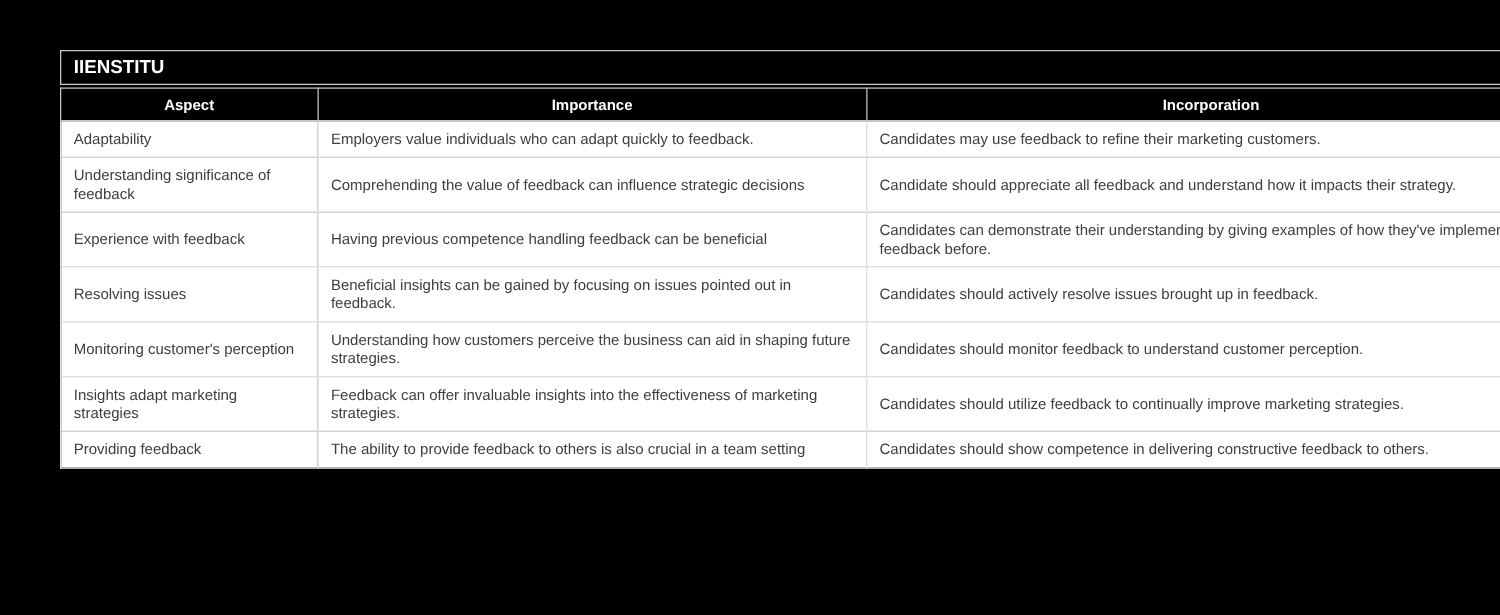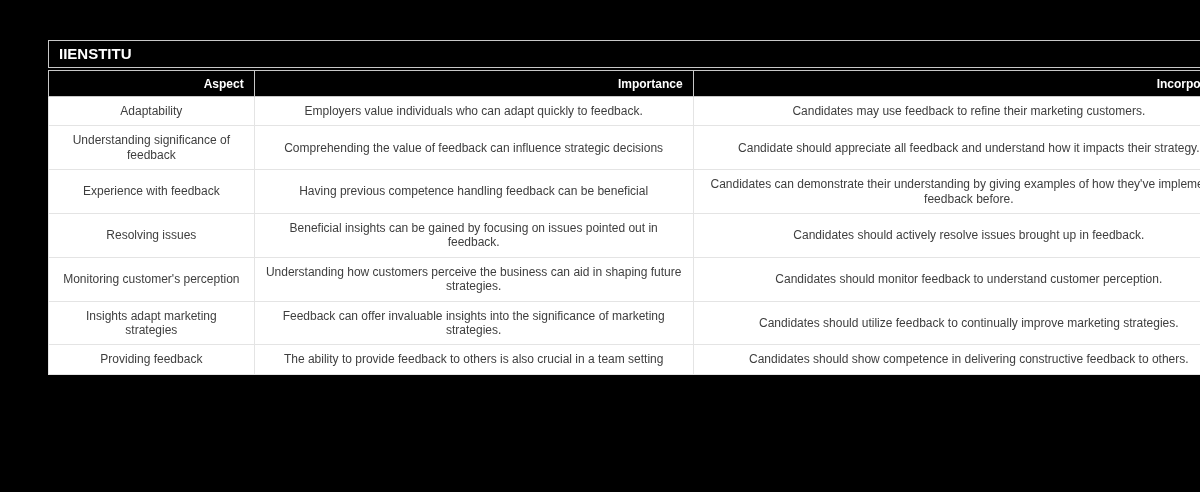--- a/index.html
+++ b/index.html
@@ -32,33 +32,32 @@
     table-layout:fixed;
   }
   col.c-aspect{width:17.2%;}
   col.c-importance{width:36.7%;}
   col.c-incorporation{width:46.1%;}
   th{
     background:var(--header-bg);
     color:var(--header-text);
     border:1px solid var(--header-border);
     font-size:12px; font-weight:700;
-    text-align:right;
+    text-align:center;
     padding:5px 10px;
     height:26px;
   }
   td{
     background:var(--body-bg);
     color:var(--body-text);
     border:1px solid var(--body-border);
     font-size:12px;
     line-height:1.2;
     padding:7px 10px;
     vertical-align:middle;
-    text-align:center;
   }
 </style>
 </head>
 <body>
 
 <div class="table-wrap">
   <div class="title-bar">IIENSTITU</div>
 
   <table>
     <colgroup>
@@ -94,21 +93,21 @@
     <td>Beneficial insights can be gained by focusing on issues pointed out in feedback.</td>
     <td>Candidates should actively resolve issues brought up in feedback.</td>
   </tr>
         <tr>
     <td>Monitoring customer's perception</td>
     <td>Understanding how customers perceive the business can aid in shaping future strategies.</td>
     <td>Candidates should monitor feedback to understand customer perception.</td>
   </tr>
         <tr>
     <td>Insights adapt marketing strategies</td>
-    <td>Feedback can offer invaluable insights into the significance of marketing strategies.</td>
+    <td>Feedback can offer invaluable insights into the effectiveness of marketing strategies.</td>
     <td>Candidates should utilize feedback to continually improve marketing strategies.</td>
   </tr>
         <tr>
     <td>Providing feedback</td>
     <td>The ability to provide feedback to others is also crucial in a team setting</td>
     <td>Candidates should show competence in delivering constructive feedback to others.</td>
   </tr>
       </tbody>
   </table>
 </div>

